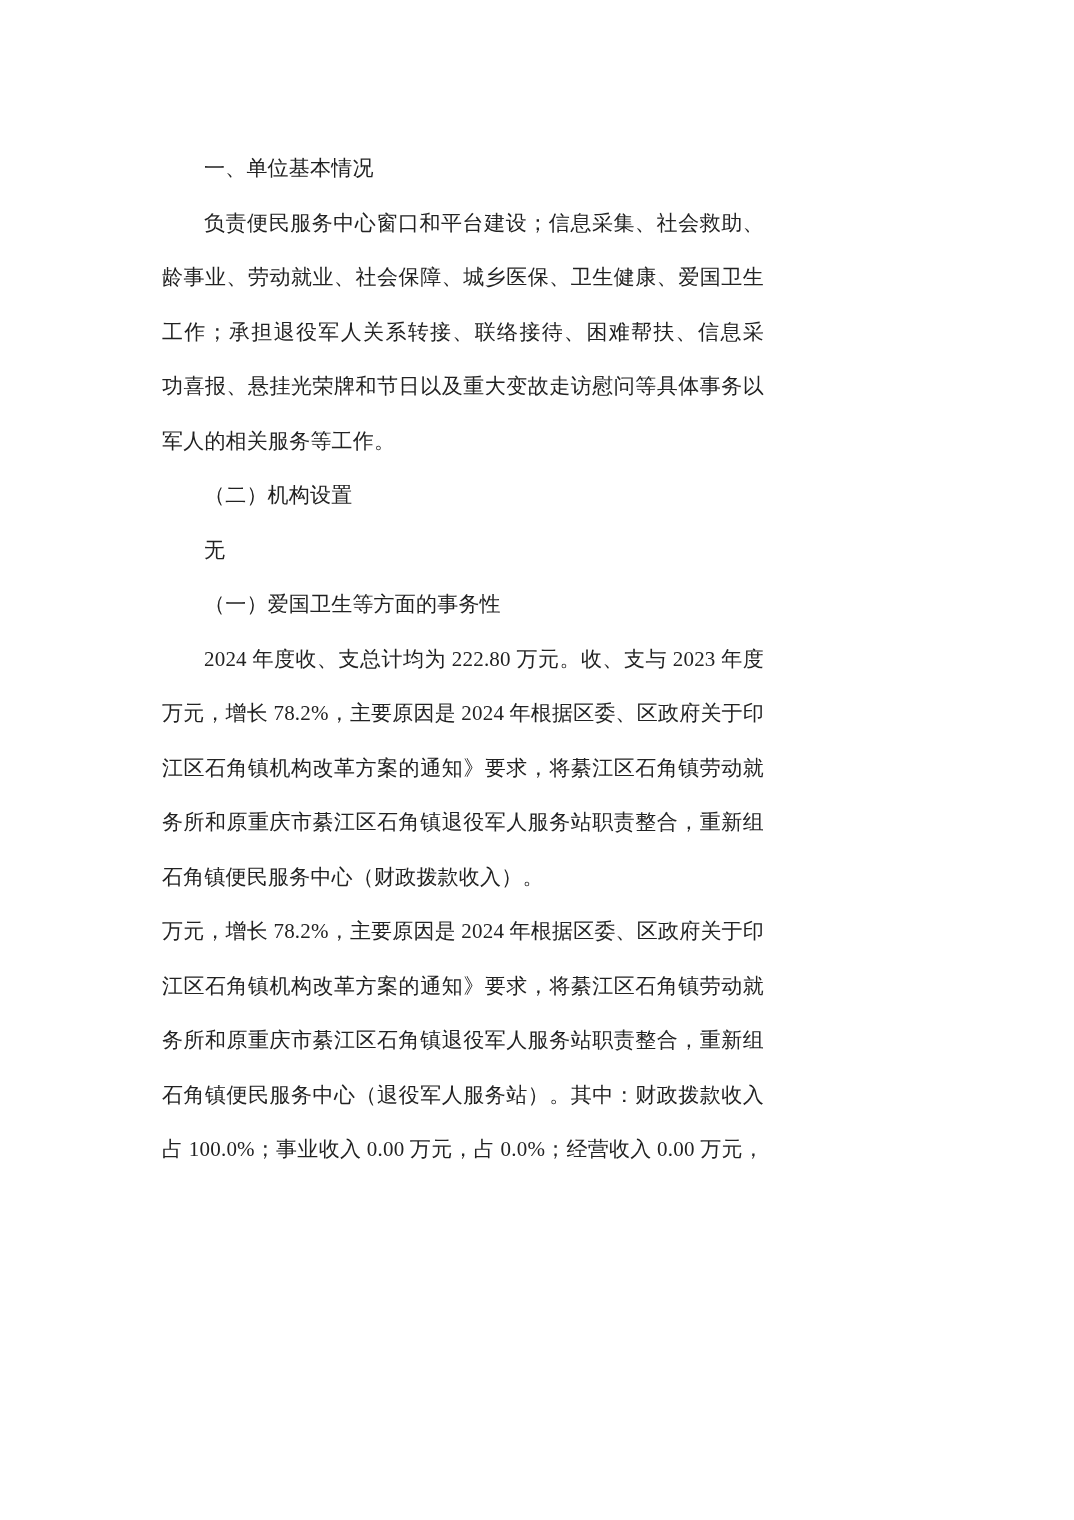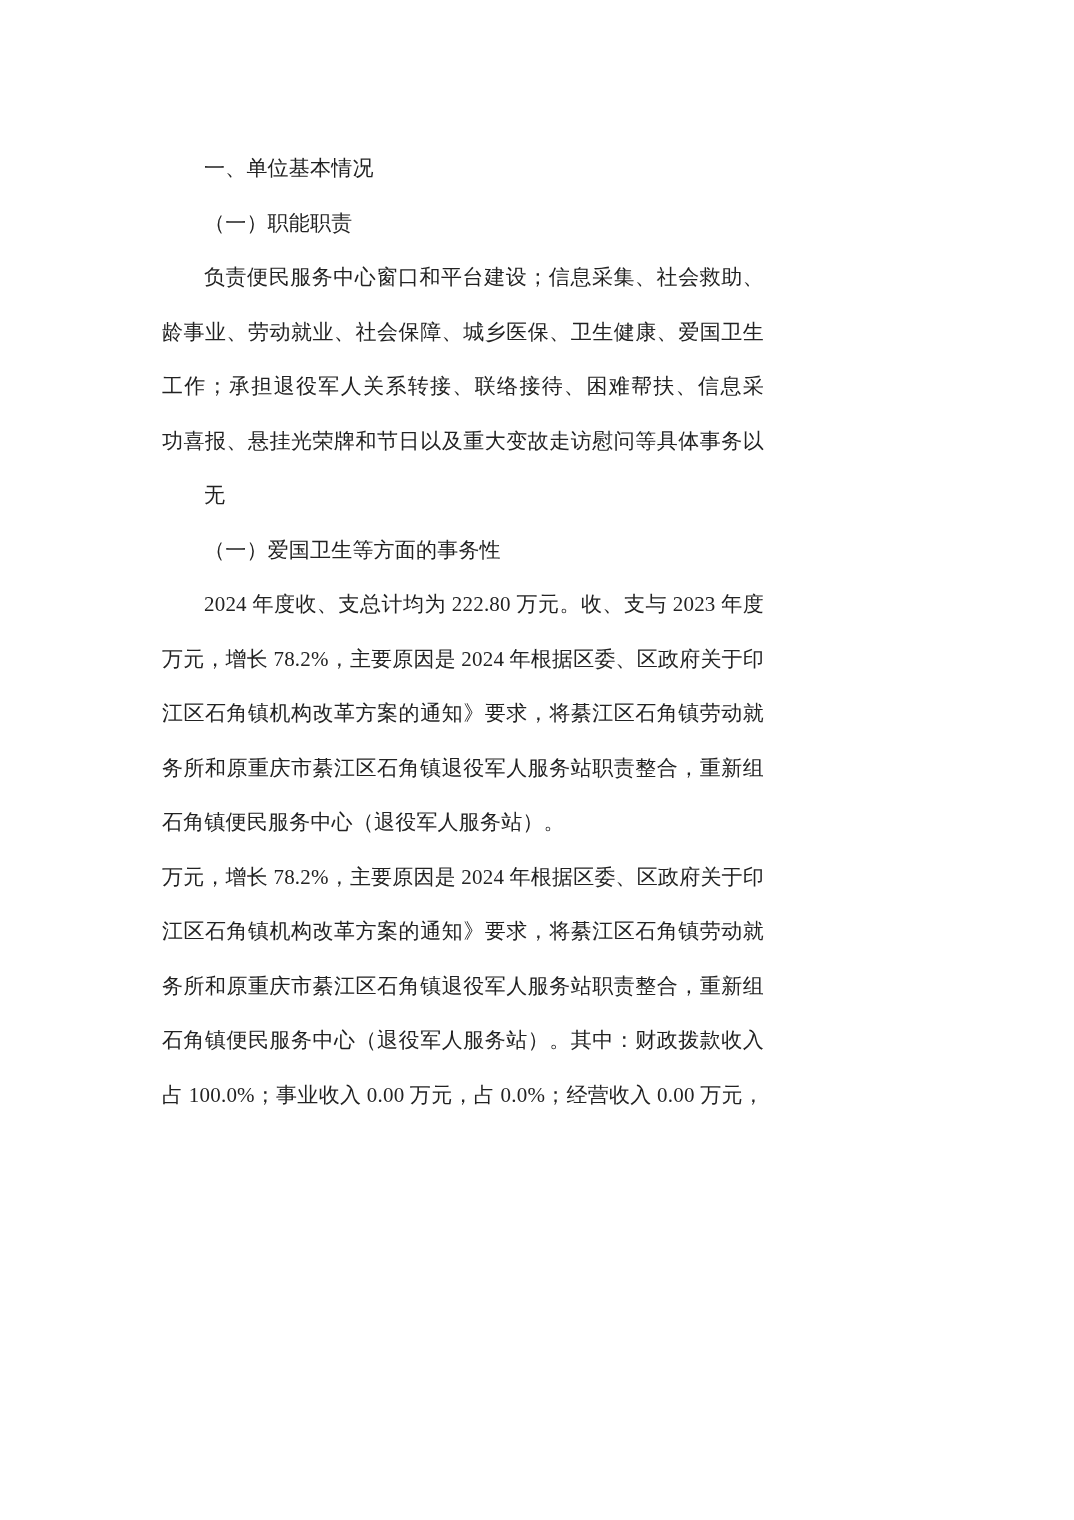--- a/index.html
+++ b/index.html
@@ -35,40 +35,41 @@
   .line.final { text-align-last: left; }
 </style>
 </head>
 <body>
 
 <div class="page" style="background: rgb(255, 255, 255); color: rgb(34, 34, 34);">
     <div class="para">
       <div class="line first final">一、单位基本情况</div>
     </div>
     <div class="para">
-      <div class="line first final">（一）职能职责</div>
-    </div>
-    <div class="para">
       <div class="line first">负责便民服务中心窗口和平台建设；信息采集、社会救助、残疾人事业、老</div>
       <div class="line">龄事业、劳动就业、社会保障、城乡医保、卫生健康、爱国卫生等方面的事务性</div>
       <div class="line">工作；承担退役军人关系转接、联络接待、困难帮扶、信息采集、情况反映、立</div>
       <div class="line">功喜报、悬挂光荣牌和节日以及重大变故走访慰问等具体事务以及其他涉及退役</div>
+      <div class="line final">军人的相关服务等工作。</div>
+    </div>
+    <div class="para">
+      <div class="line first final">（二）机构设置</div>
     </div>
     <div class="para">
       <div class="line first final">无</div>
     </div>
     <div class="para">
       <div class="line first final">（一）爱国卫生等方面的事务性</div>
     </div>
     <div class="para">
       <div class="line first">2024 年度收、支总计均为 222.80 万元。收、支与 2023 年度相比，增加 97.75</div>
       <div class="line">万元，增长 78.2%，主要原因是 2024 年根据区委、区政府关于印发《重庆市綦</div>
       <div class="line">江区石角镇机构改革方案的通知》要求，将綦江区石角镇劳动就业和社会保障服</div>
       <div class="line">务所和原重庆市綦江区石角镇退役军人服务站职责整合，重新组建重庆市綦江区</div>
-      <div class="line final">石角镇便民服务中心（退役军人服务站）。</div>
+      <div class="line final">石角镇便民服务中心（财政拨款收入）。</div>
     </div>
     <div class="para">
       <div class="line">万元，增长 78.2%，主要原因是 2024 年根据区委、区政府关于印发《重庆市綦</div>
       <div class="line">江区石角镇机构改革方案的通知》要求，将綦江区石角镇劳动就业和社会保障服</div>
       <div class="line">务所和原重庆市綦江区石角镇退役军人服务站职责整合，重新组建重庆市綦江区</div>
       <div class="line">石角镇便民服务中心（退役军人服务站）。其中：财政拨款收入 222.80 万元，</div>
       <div class="line">占 100.0%；事业收入 0.00 万元，占 0.0%；经营收入 0.00 万元，占 0.0%；其他</div>
     </div>
   </div>
 

